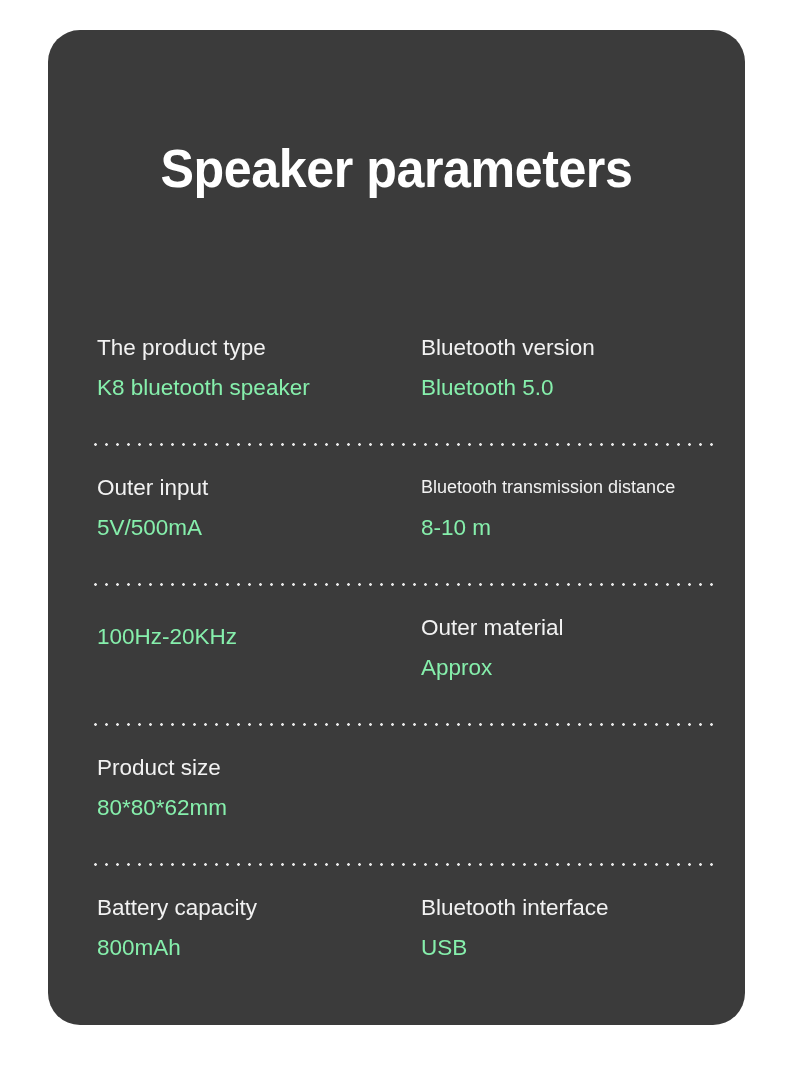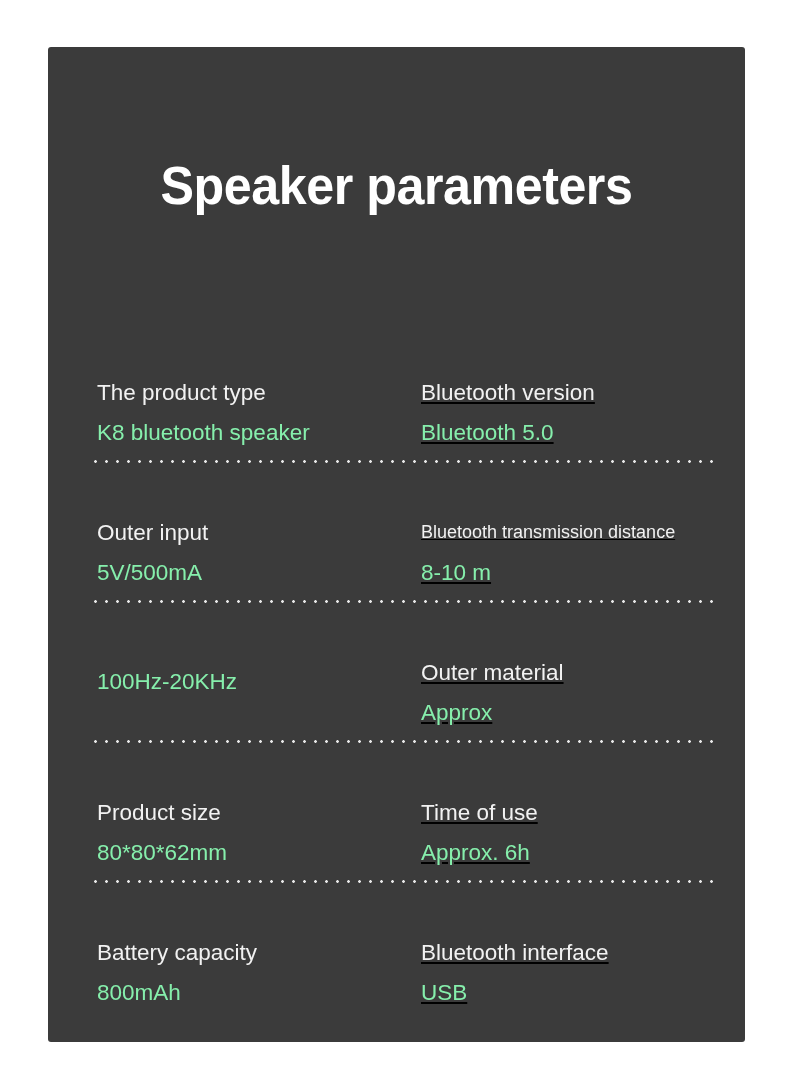--- a/index.html
+++ b/index.html
@@ -14,23 +14,22 @@
     overflow: hidden;
   }
 
   #spec-card {
     position: absolute;
     left: 48px;
     top: 30px;
     width: 697px;
     height: 995px;
     background: #3b3b3b;
-    border-radius: 3px;
+    border-radius: 32px;
     box-sizing: border-box;
-    margin-top: 17px;
   }
 
   #card-title {
     position: absolute;
     left: 0;
     top: 107px;
     width: 697px;
     text-align: center;
     color: #ffffff;
     font-family: "Liberation Sans", sans-serif;
@@ -53,24 +52,24 @@
   .spec-row {
     position: relative;
     height: 140px;
   }
   .spec-row:last-child {
     height: 120px;
   }
 
   .spec-cell {
     position: absolute;
-    top: 40px;
+    top: 12px;
   }
   .cell-left  { left: 7px;   width: 320px; }
-  .cell-right { left: 331px; width: 292px; text-decoration: underline; }
+  .cell-right { left: 331px; width: 292px; }
 
   .cell-label {
     color: #f2f2f2;
     font-size: 22.5px;
     line-height: 31px;
     font-weight: 400;
     white-space: nowrap;
   }
   .cell-label.small {
     font-size: 18px;
@@ -141,24 +140,20 @@
         <div class="cell-value">Approx</div>
       </div>
       <div class="row-divider"></div>
     </div>
 
     <div class="spec-row">
       <div class="spec-cell cell-left">
         <div class="cell-label">Product size</div>
         <div class="cell-value">80*80*62mm</div>
       </div>
-      <div class="spec-cell cell-right">
-        <div class="cell-label">Time of use</div>
-        <div class="cell-value">Approx. 6h</div>
-      </div>
       <div class="row-divider"></div>
     </div>
 
     <div class="spec-row">
       <div class="spec-cell cell-left">
         <div class="cell-label">Battery capacity</div>
         <div class="cell-value">800mAh</div>
       </div>
       <div class="spec-cell cell-right">
         <div class="cell-label">Bluetooth interface</div>

